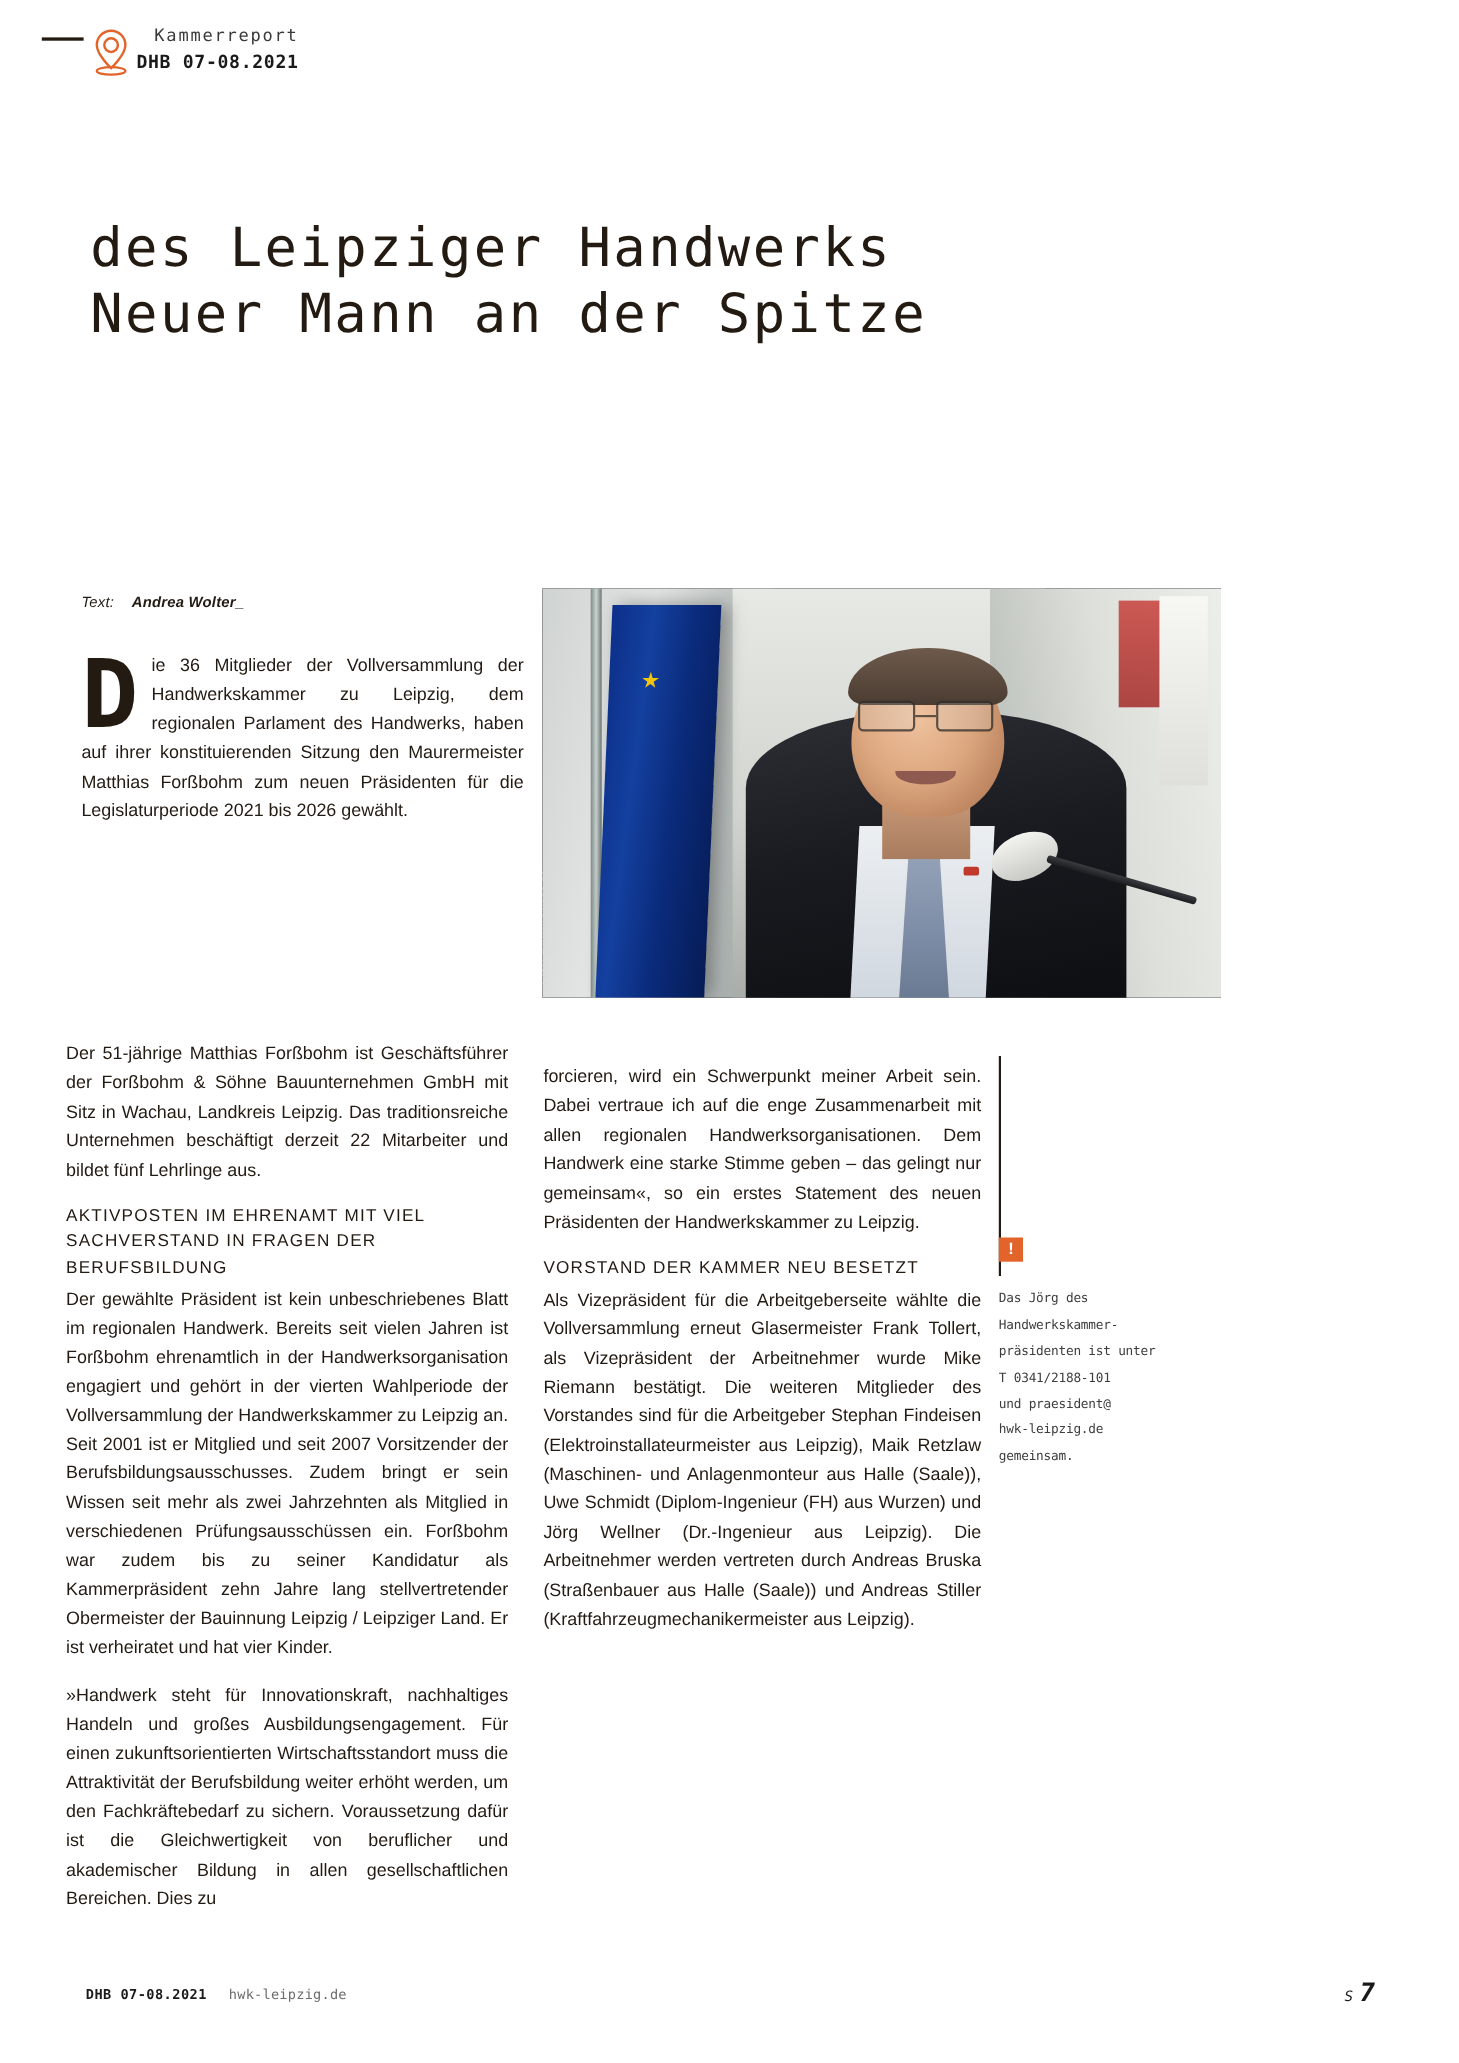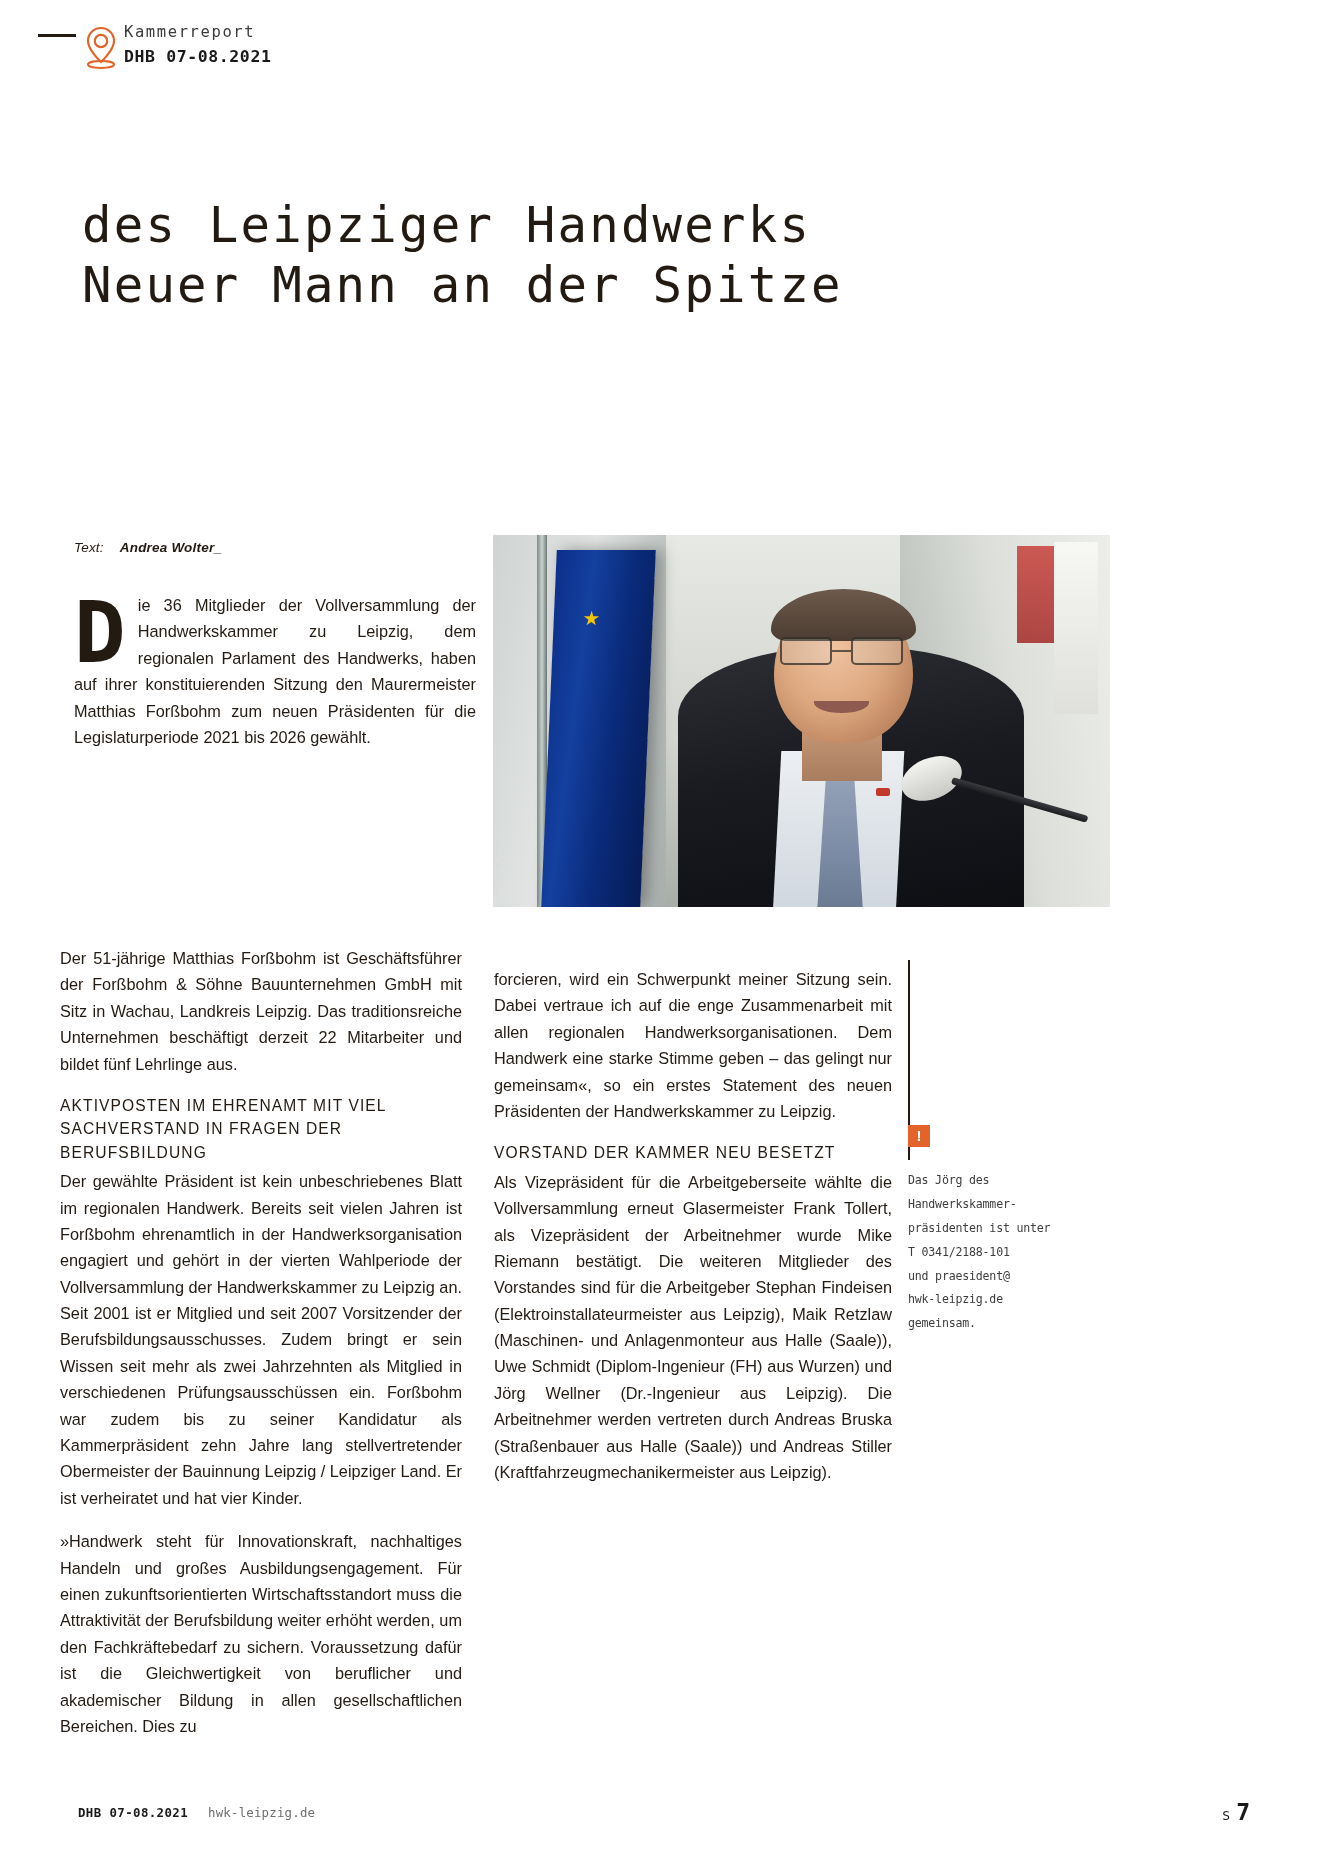--- a/index.html
+++ b/index.html
@@ -38,20 +38,21 @@
     position: absolute;
     left: 124px; top: -3px;
   }
   .kammerreport {
     font-family: "DejaVu Sans Mono", monospace;
     font-size: 15.5px;
     letter-spacing: 1.6px;
     color: #3a3a3a;
     line-height: 1.5;
     white-space: nowrap;
+    text-align: right;
   }
   .dhb-issue {
     font-family: "DejaVu Sans Mono", monospace;
     font-size: 16.5px;
     font-weight: bold;
     letter-spacing: 0.6px;
     color: #1a1a1a;
     line-height: 1.5;
     margin-top: 1px;
     white-space: nowrap;
@@ -359,20 +360,21 @@
     font-size: 12.4px;
     color: #6d6d6d;
     letter-spacing: 0.2px;
   }
   .footer-page {
     position: absolute;
     right: 76px; top: -4px;
     font-family: "DejaVu Sans Mono", monospace;
     color: #1a1a1a;
     white-space: nowrap;
+    font-style: italic;
   }
   .footer-page .s { font-size: 13px; letter-spacing: 1px; }
   .footer-page .n { font-size: 23px; font-weight: bold; margin-left: 5px; }
 </style>
 </head>
 <body>
 
 <div class="page">
 
   <div class="header">
@@ -434,21 +436,21 @@
   </div>
 
   <div class="col col-a2">
     <p>Der 51-jährige Matthias Forßbohm ist Geschäftsführer der Forßbohm &amp; Söhne Bauunternehmen GmbH mit Sitz in Wachau, Landkreis Leipzig. Das traditionsreiche Unternehmen beschäftigt derzeit 22 Mitarbeiter und bildet fünf Lehrlinge aus.</p>
     <h2 class="subhead">Aktivposten im Ehrenamt mit viel Sachverstand in Fragen der Berufsbildung</h2>
     <p>Der gewählte Präsident ist kein unbeschriebenes Blatt im regionalen Handwerk. Bereits seit vielen Jahren ist Forßbohm ehrenamtlich in der Handwerksorganisation engagiert und gehört in der vierten Wahlperiode der Vollversammlung der Handwerkskammer zu Leipzig an. Seit 2001 ist er Mitglied und seit 2007 Vorsitzender der Berufsbildungsausschusses. Zudem bringt er sein Wissen seit mehr als zwei Jahrzehnten als Mitglied in verschiedenen Prüfungsausschüssen ein. Forßbohm war zudem bis zu seiner Kandidatur als Kammerpräsident zehn Jahre lang stellvertretender Obermeister der Bauinnung Leipzig / Leipziger Land. Er ist verheiratet und hat vier Kinder.</p>
     <p>»Handwerk steht für Innovationskraft, nachhaltiges Handeln und großes Ausbildungsengagement. Für einen zukunftsorientierten Wirtschaftsstandort muss die Attraktivität der Berufsbildung weiter erhöht werden, um den Fachkräftebedarf zu sichern. Voraussetzung dafür ist die Gleichwertigkeit von beruflicher und akademischer Bildung in allen gesellschaftlichen Bereichen. Dies zu</p>
   </div>
 
   <div class="col col-b">
-    <p>forcieren, wird ein Schwerpunkt meiner Sitzung sein. Dabei vertraue ich auf die enge Zusammenarbeit mit allen regionalen Handwerksorganisationen. Dem Handwerk eine starke Stimme geben – das gelingt nur gemeinsam«, so ein erstes Statement des neuen Präsidenten der Handwerkskammer zu Leipzig.</p>
+    <p>forcieren, wird ein Schwerpunkt meiner Arbeit sein. Dabei vertraue ich auf die enge Zusammenarbeit mit allen regionalen Handwerksorganisationen. Dem Handwerk eine starke Stimme geben – das gelingt nur gemeinsam«, so ein erstes Statement des neuen Präsidenten der Handwerkskammer zu Leipzig.</p>
     <h2 class="subhead">Vorstand der Kammer neu besetzt</h2>
     <p>Als Vizepräsident für die Arbeitgeberseite wählte die Vollversammlung erneut Glasermeister Frank Tollert, als Vizepräsident der Arbeitnehmer wurde Mike Riemann bestätigt. Die weiteren Mitglieder des Vorstandes sind für die Arbeitgeber Stephan Findeisen (Elektroinstallateurmeister aus Leipzig), Maik Retzlaw (Maschinen- und Anlagenmonteur aus Halle (Saale)), Uwe Schmidt (Diplom-Ingenieur (FH) aus Wurzen) und Jörg Wellner (Dr.-Ingenieur aus Leipzig). Die Arbeitnehmer werden vertreten durch Andreas Bruska (Straßenbauer aus Halle (Saale)) und Andreas Stiller (Kraftfahrzeugmechanikermeister aus Leipzig).</p>
   </div>
 
   <aside class="infobox">
     <div class="infobox-rule"></div>
     <div class="infobox-inner">
       <div class="bang">!</div>
       <div class="infotext">
         <span>Das Jörg des</span>

